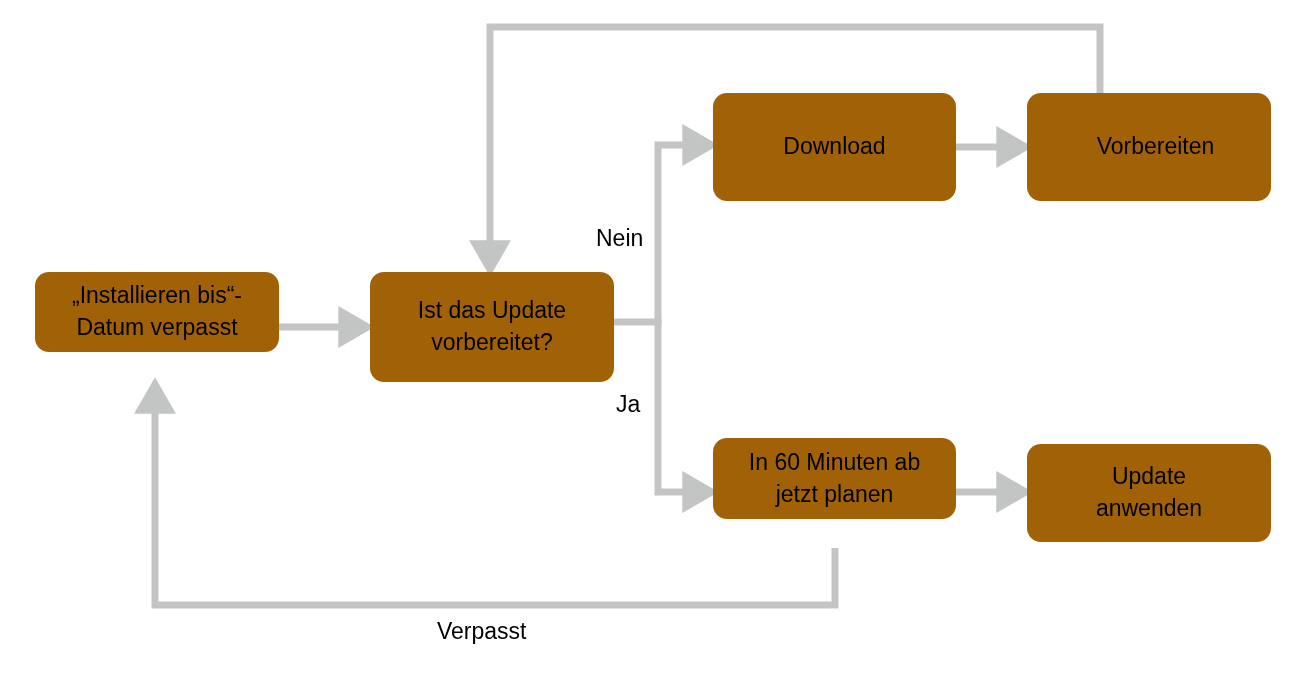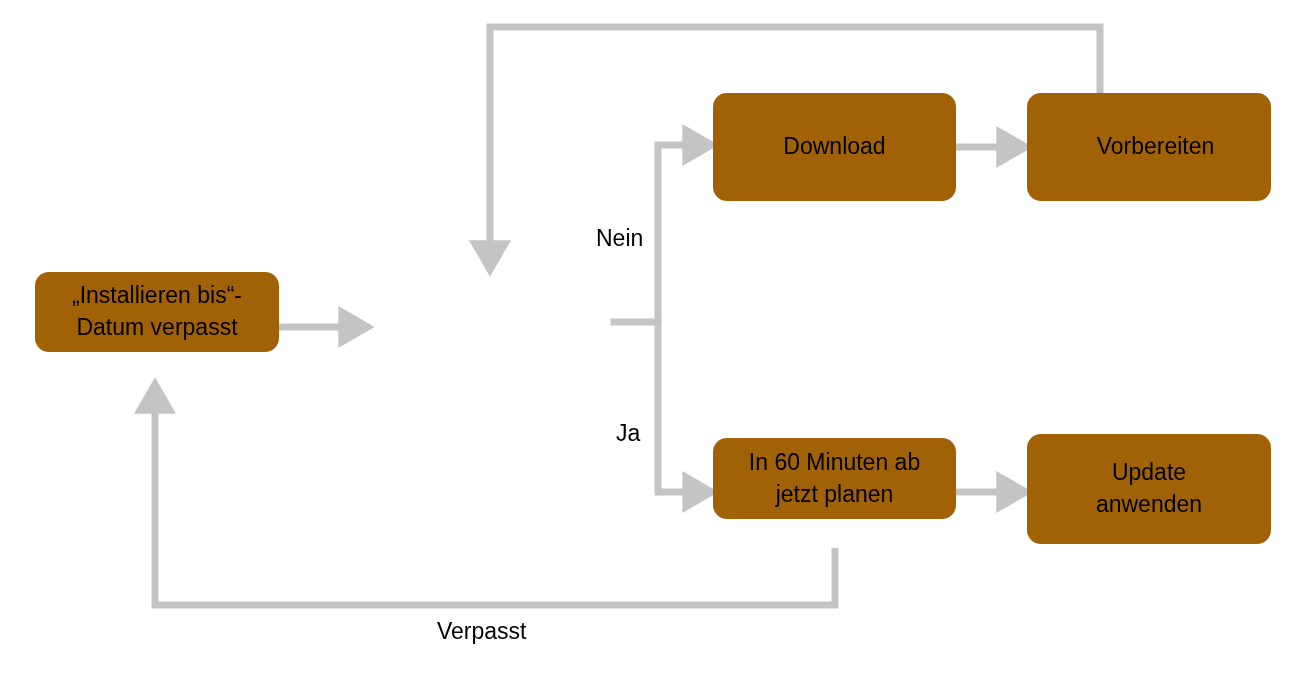--- a/index.html
+++ b/index.html
@@ -45,24 +45,24 @@
     font-size: 23px;
     line-height: 1;
     white-space: nowrap;
   }
   
   #node-missed-deadline { left: 35px;   top: 272px; width: 244px;  height: 80px; }
   #node-update-prepared { left: 370px;  top: 272px; width: 244px;  height: 110px; }
   #node-download        { left: 713px;  top: 93px;  width: 243px;  height: 108px; }
   #node-prepare         { left: 1027px; top: 93px;  width: 244px;  height: 108px; padding-left: 23px; }
   #node-schedule        { left: 713px;  top: 438px; width: 243px;  height: 81px; }
-  #node-apply-update    { left: 1027px; top: 434px; width: 244px;  height: 110px; }
+  #node-apply-update    { left: 1027px; top: 444px; width: 244px;  height: 98px; }
   
   #label-nein    { left: 596px; top: 211px; margin-top: 16px; }
-  #label-ja      { left: 616px; top: 422px; }
+  #label-ja      { left: 616px; top: 393px; }
   #label-verpasst{ left: 437px; top: 620px; text-align: right; }
 </style>
 </head>
 <body>
 
 <div id="flow-root">
 
   <svg id="edge-layer" viewBox="0 0 1303 673" width="1303" height="673" xmlns="http://www.w3.org/2000/svg">
     <defs>
       <marker id="arrowhead" markerWidth="7" markerHeight="7" refX="1.1" refY="3" orient="auto" markerUnits="strokeWidth">
@@ -99,20 +99,22 @@
     </g>
 
     <g>
       <path d="M835,548 L835,605 L155,605 L155,406" fill="none" stroke="#c3c5c4" stroke-width="7" stroke-linejoin="miter" marker-end="url(#arrowhead)"></path>
     </g>
   </svg>
 
   <div class="node" id="node-missed-deadline">„Installieren bis“-
 Datum verpasst</div>
 
+  <div class="node" id="node-update-prepared">Ist das Update
+vorbereitet?</div>
 
   <div class="node" id="node-download">Download</div>
 
   <div class="node" id="node-prepare">Vorbereiten</div>
 
   <div class="node" id="node-schedule">In 60 Minuten ab
 jetzt planen</div>
 
   <div class="node" id="node-apply-update">Update
 anwenden</div>

